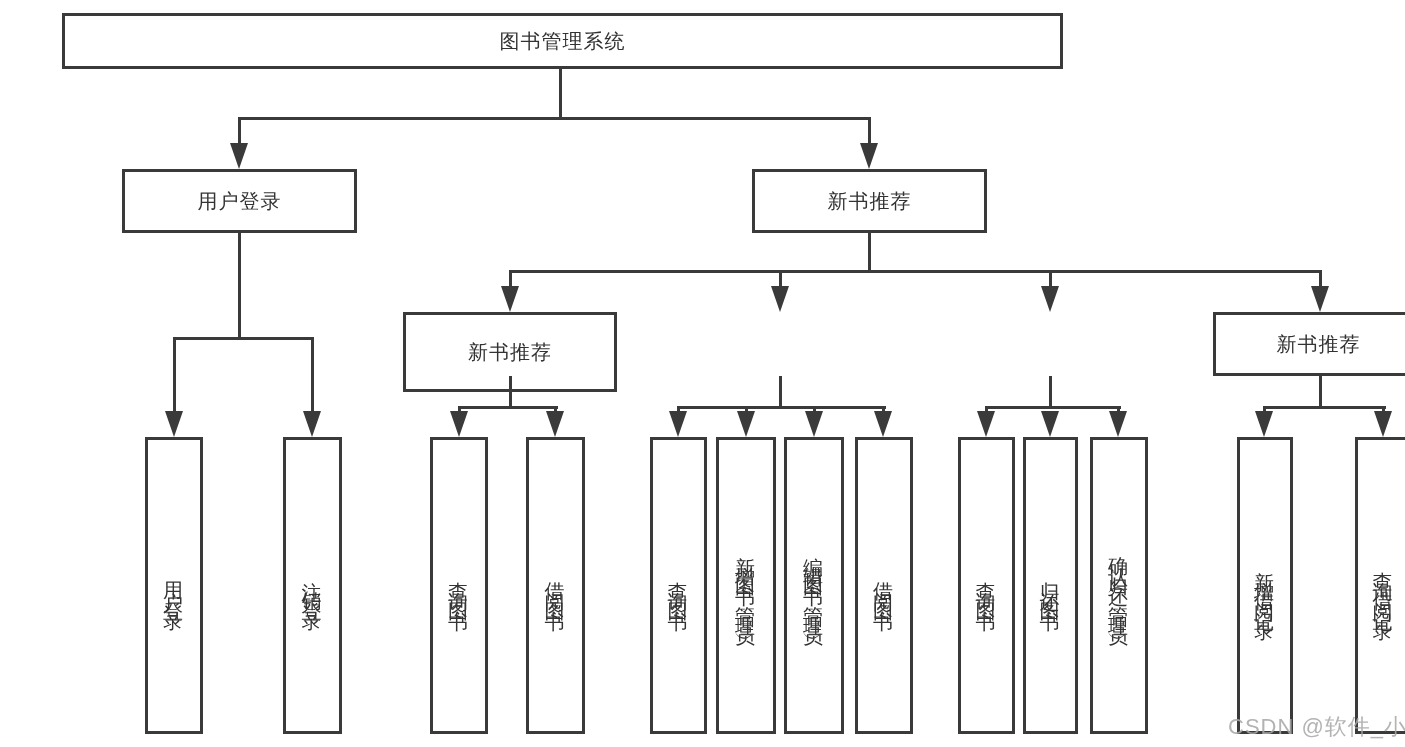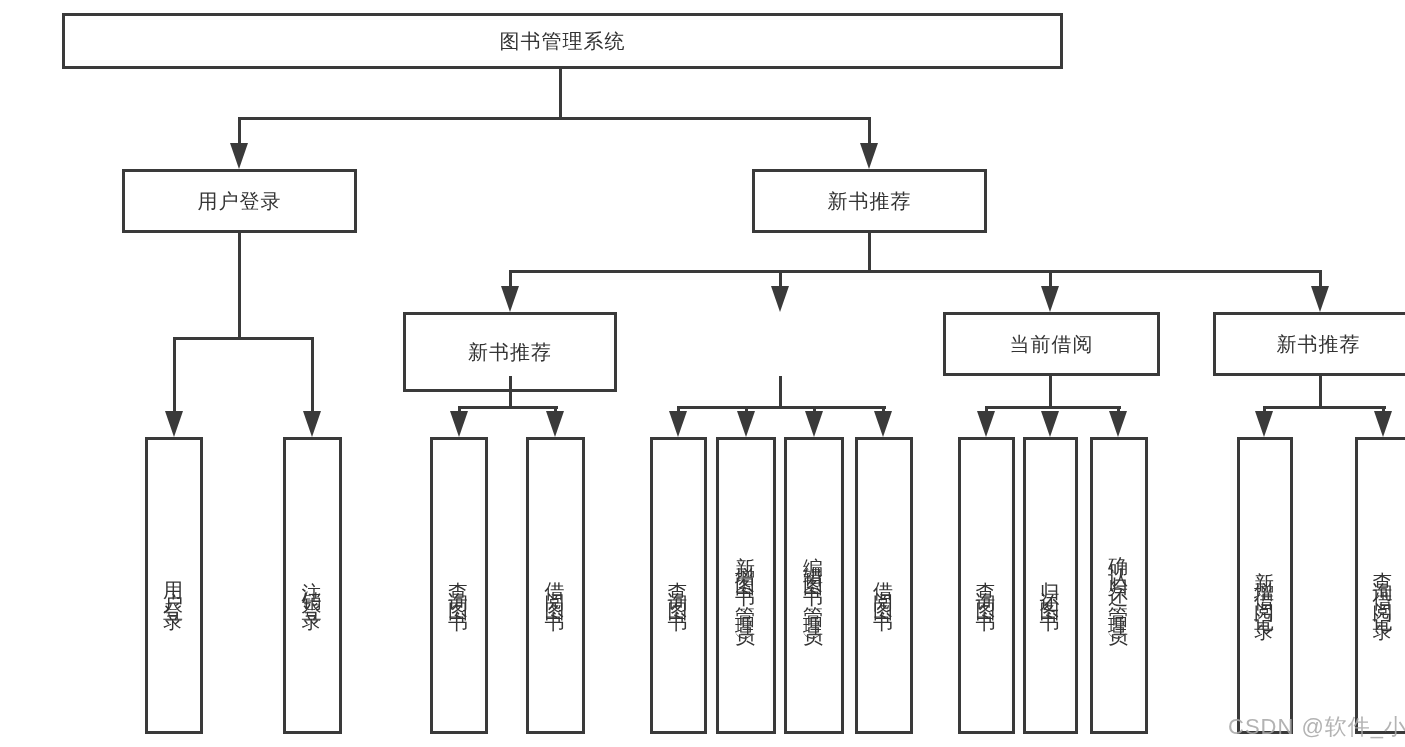--- a/index.html
+++ b/index.html
@@ -80,21 +80,20 @@
   <div class="vline" style="left:469px;top:272px;height:16px"></div>
   <div class="vline" style="left:739px;top:272px;height:16px"></div>
   <div class="vline" style="left:1009px;top:272px;height:16px"></div>
   <div class="vline" style="left:1279px;top:272px;height:16px"></div>
   <div class="arrow" style="left:461px;top:286px"></div>
   <div class="arrow" style="left:731px;top:286px"></div>
   <div class="arrow" style="left:1001px;top:286px"></div>
   <div class="arrow" style="left:1271px;top:286px"></div>
 
   <div class="hbox" style="left:363px;top:312px;width:214px;height:80px">新书推荐</div>
-  <div class="hbox" style="left:903px;top:312px;width:217px;height:64px">当前借阅</div>
   <div class="hbox" style="left:1173px;top:312px;width:211px;height:64px">新书推荐</div>
 
   <div class="vline" style="left:469px;top:376px;height:32px"></div>
   <div class="hline" style="left:418px;top:406px;width:100px"></div>
   <div class="vline" style="left:418px;top:406px;height:8px"></div>
   <div class="vline" style="left:514px;top:406px;height:8px"></div>
   <div class="arrow" style="left:410px;top:411px"></div>
   <div class="arrow" style="left:506px;top:411px"></div>
 
   <div class="vline" style="left:739px;top:376px;height:32px"></div>

